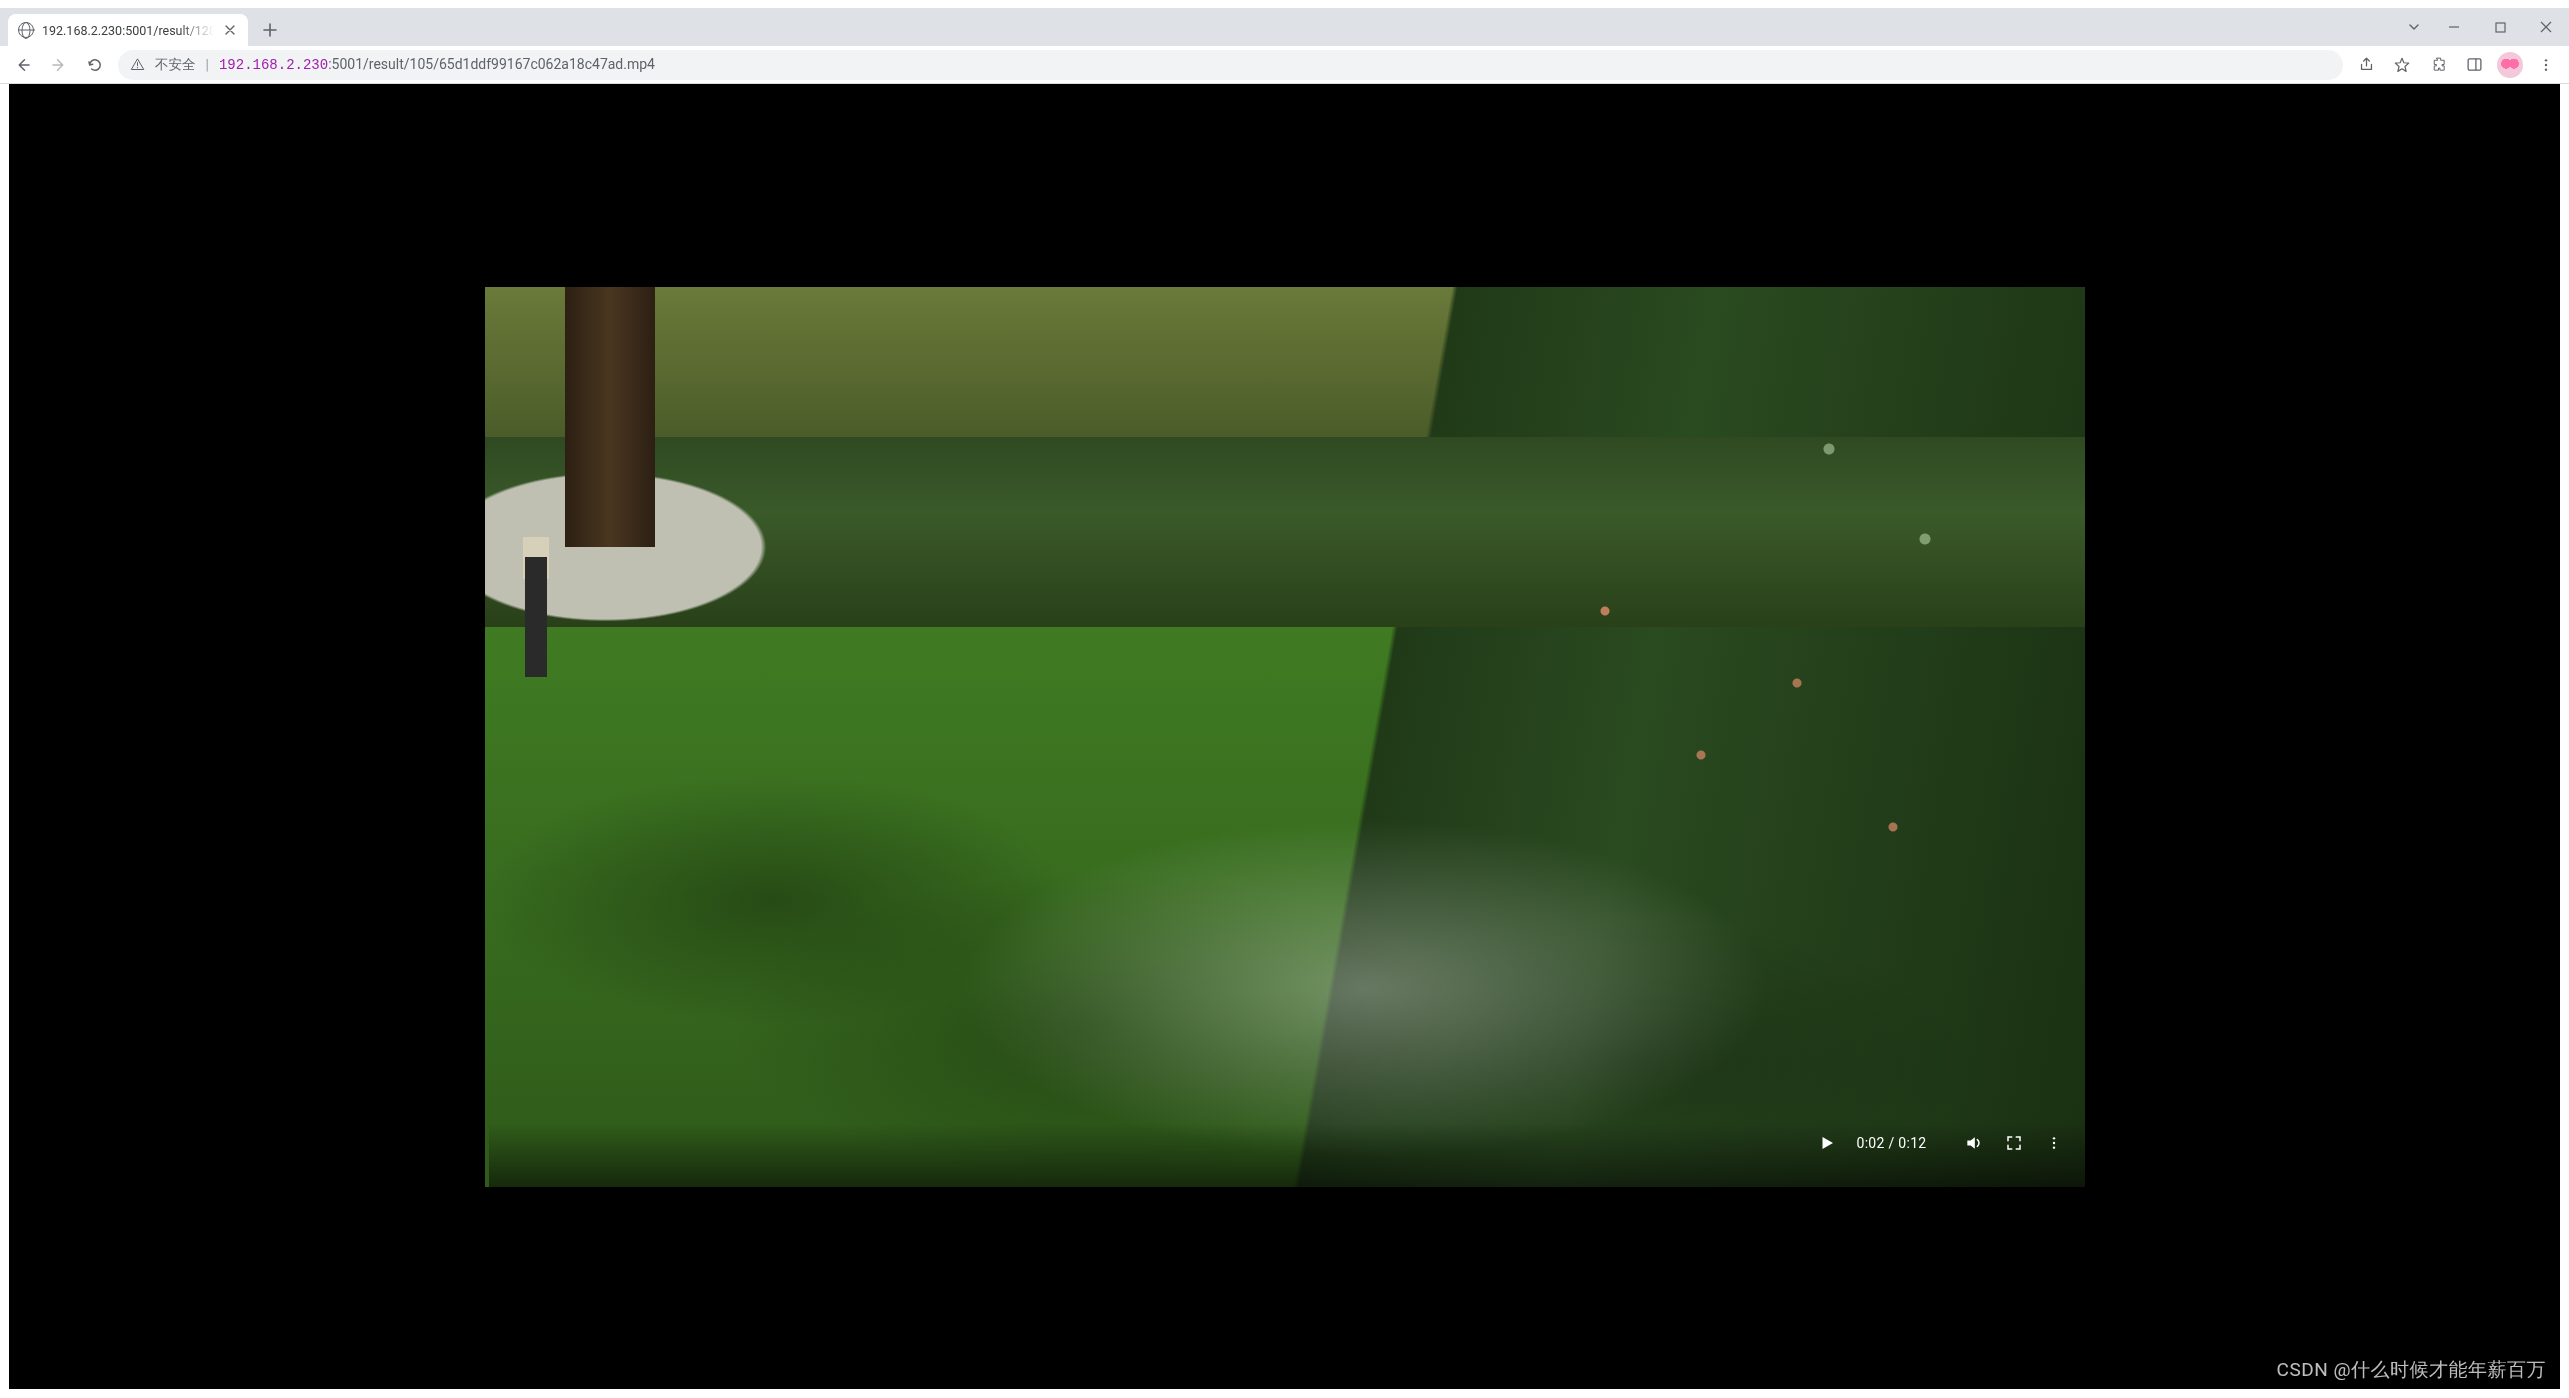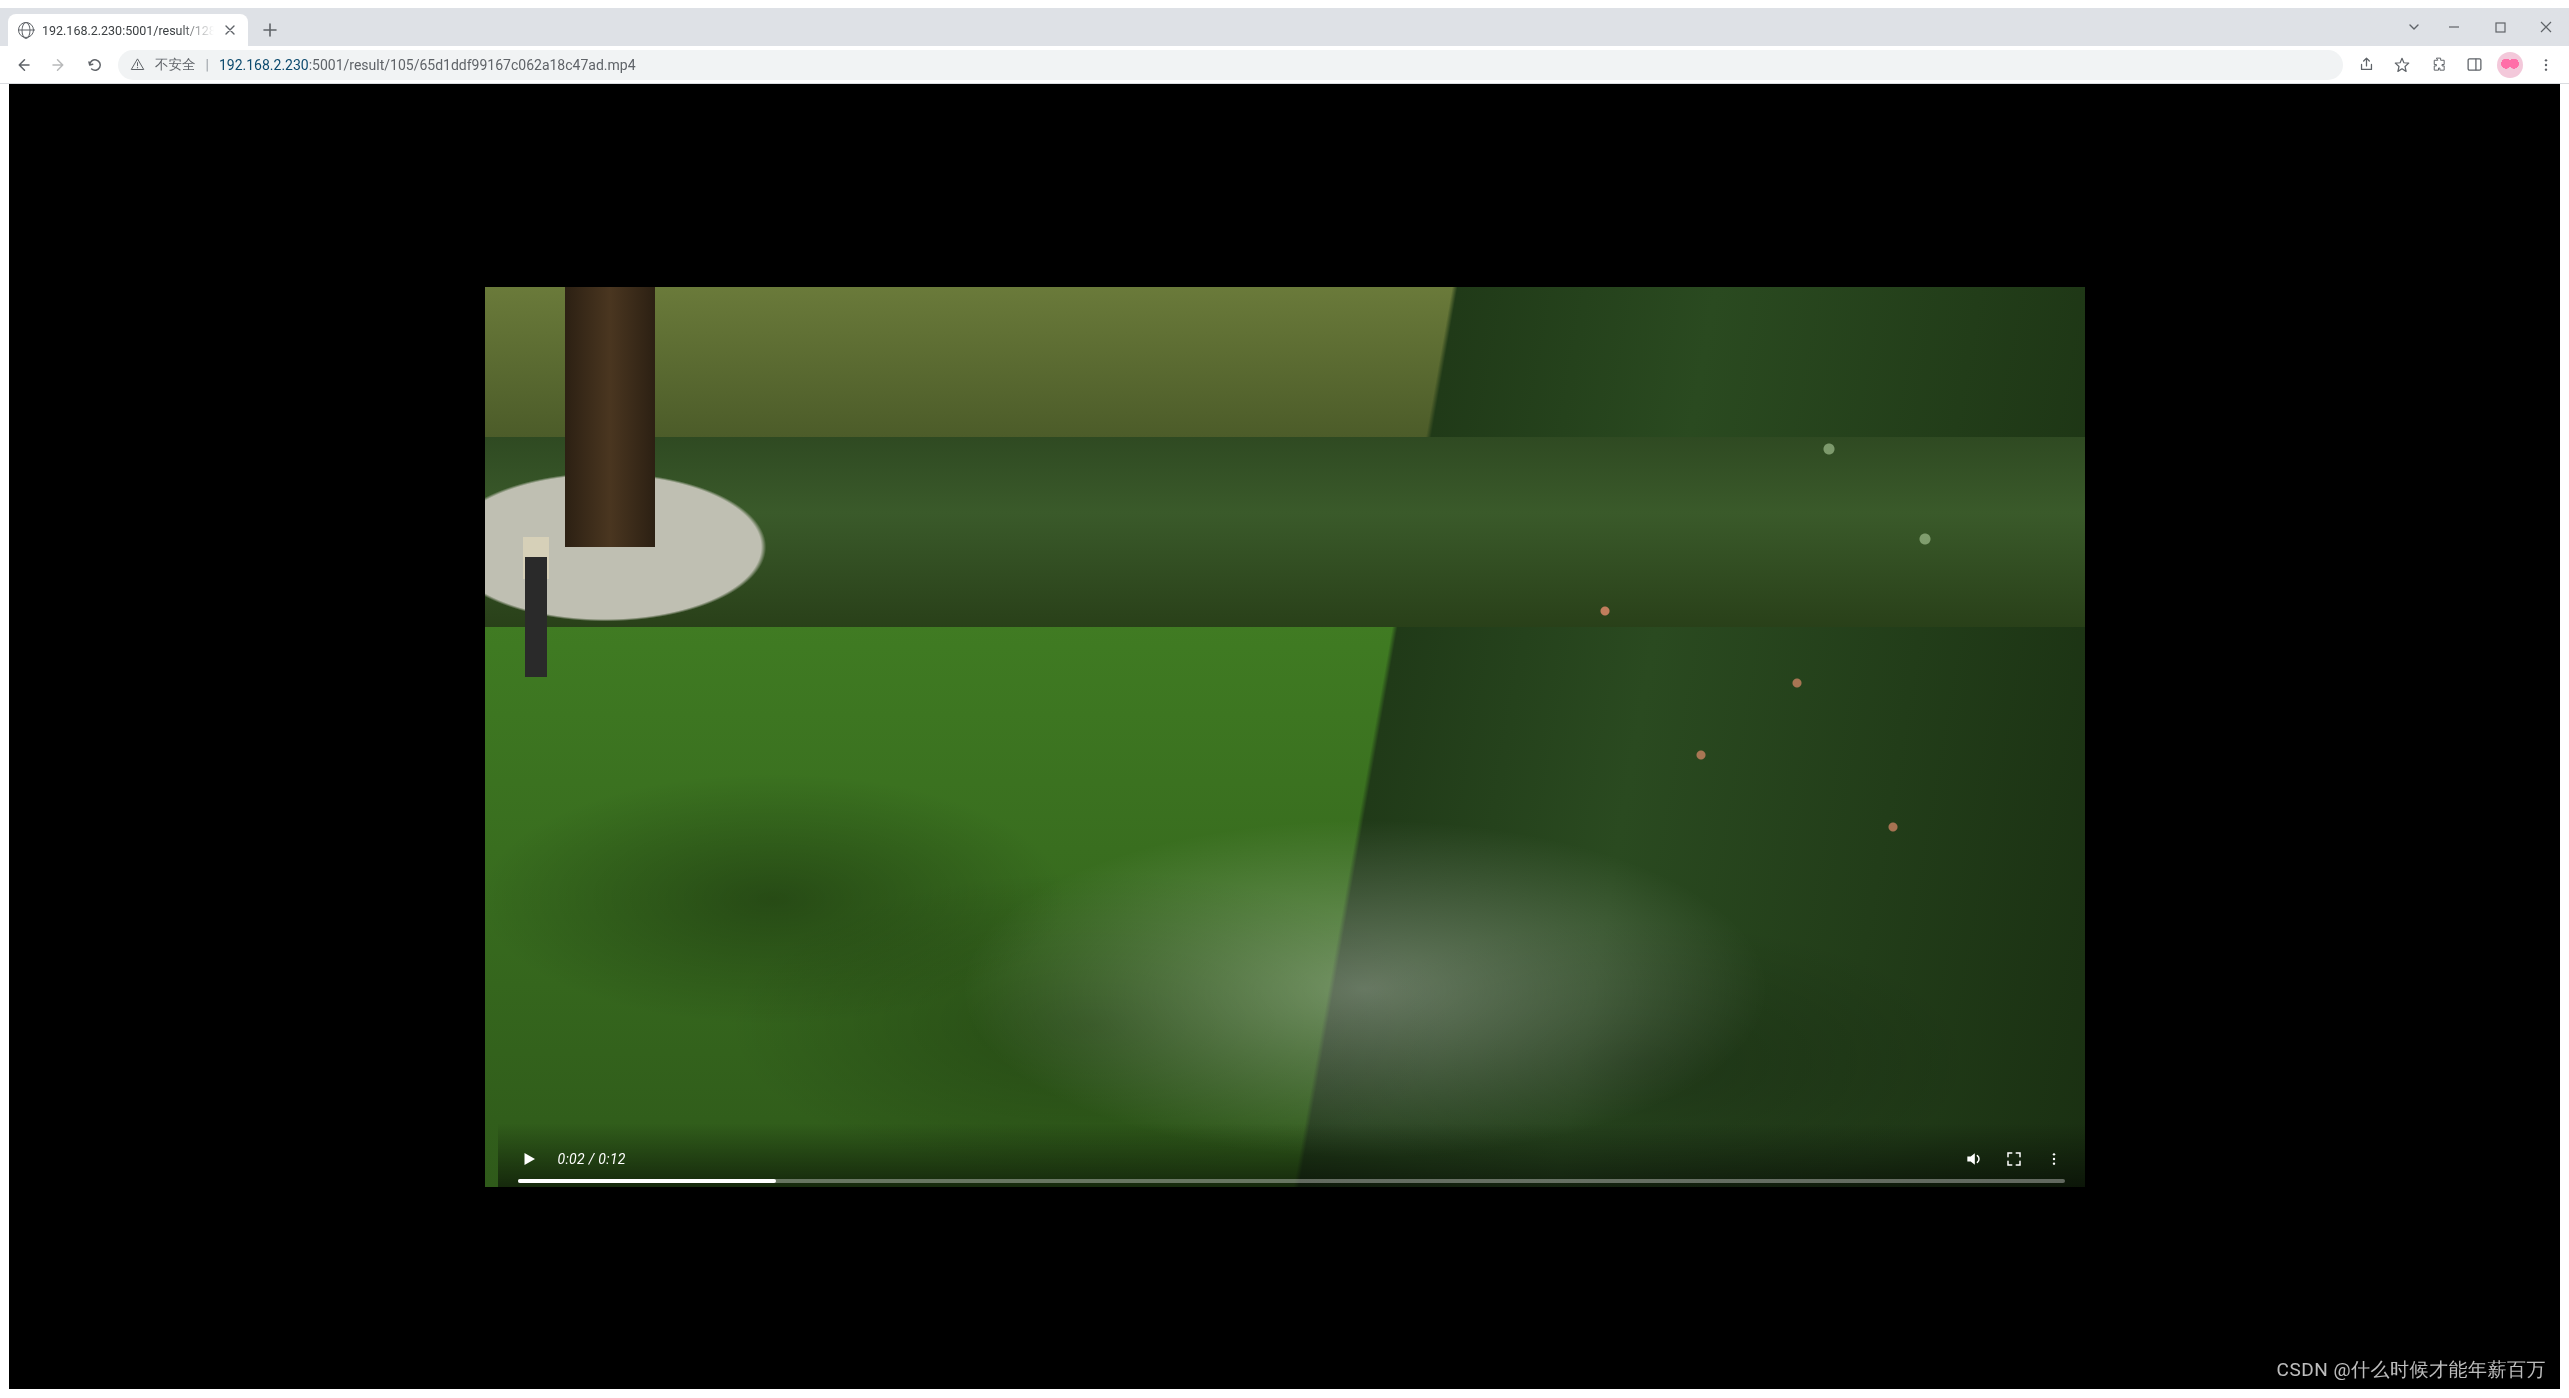--- a/index.html
+++ b/index.html
@@ -137,21 +137,21 @@
       display:flex;align-items:center;justify-content:center;
       color:#5f6368;
     }
     .addr .insecure {
       color:#5f6368;
       font-size: 13.5px;
     }
     .addr .sep {
       color:#9aa0a6;
     }
-    .addr .url-host { color:#0c4a6e; }
+    .addr .url-host { color:#a21caf;font-family:Liberation Mono, monospace; }
     .addr .url-path { color:#5f6368; }
     .right-icons {
       display:flex;
       align-items:center;
       gap:2px;
     }
     .avatar {
       width:26px;height:26px;border-radius:50%;
       background: radial-gradient(circle at 35% 45%, #ff6ea8 0 22%, transparent 23%),
                   radial-gradient(circle at 65% 45%, #ff6ea8 0 22%, transparent 23%),
@@ -215,29 +215,28 @@
         radial-gradient(circle at 76% 52%, rgba(255,150,120,0.6) 0 4px, transparent 5px),
         radial-gradient(circle at 82% 44%, rgba(255,150,120,0.6) 0 4px, transparent 5px),
         radial-gradient(circle at 88% 60%, rgba(255,150,120,0.6) 0 4px, transparent 5px),
         radial-gradient(circle at 90% 28%, rgba(200,230,180,0.5) 0 5px, transparent 6px),
         radial-gradient(circle at 84% 18%, rgba(200,230,180,0.5) 0 5px, transparent 6px);
       pointer-events:none;
     }
     
     .controls {
       position:absolute;
-      left:13px; right:0; bottom:0;
+      left:4px; right:0; bottom:0;
       height: 64px;
       padding: 0 20px;
       display:flex;
-      flex-direction:column;
+      flex-direction:row;
       justify-content:flex-end;
       color:#fff;
       background: linear-gradient(to top, rgba(0,0,0,0.55), rgba(0,0,0,0));
-      font-style: italic;
     }
     .controls-row {
       display:flex;
       align-items:center;
       height:40px;
       gap:18px;
     }
     .ctrl {
       display:flex;align-items:center;justify-content:center;
       width:22px;height:22px;

